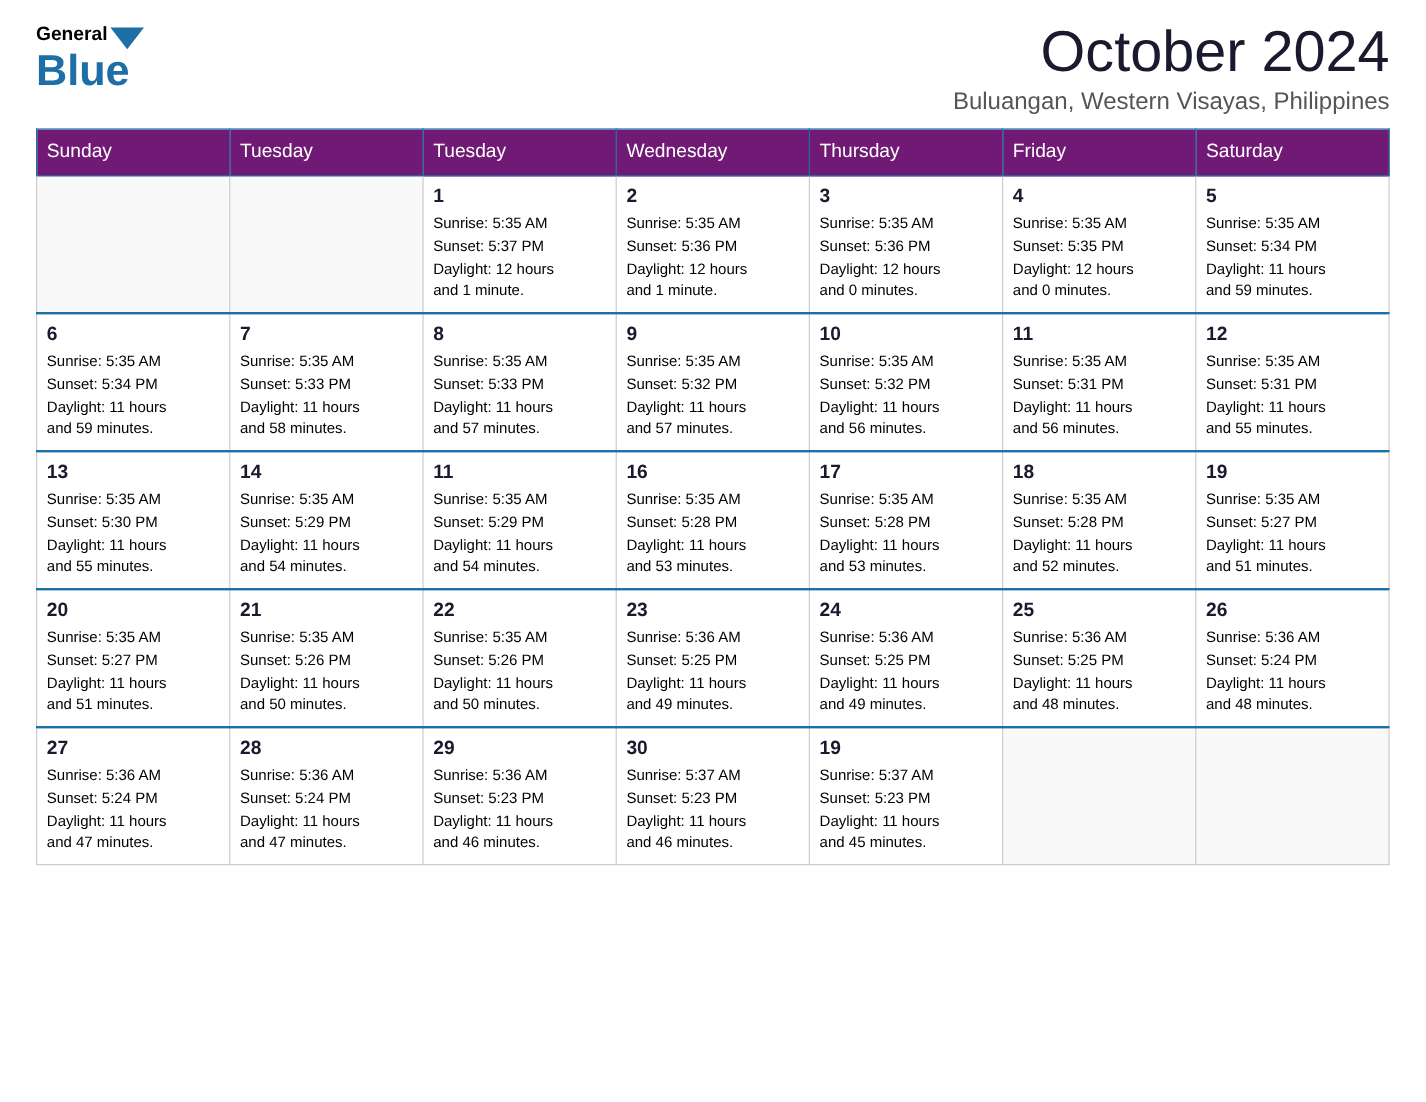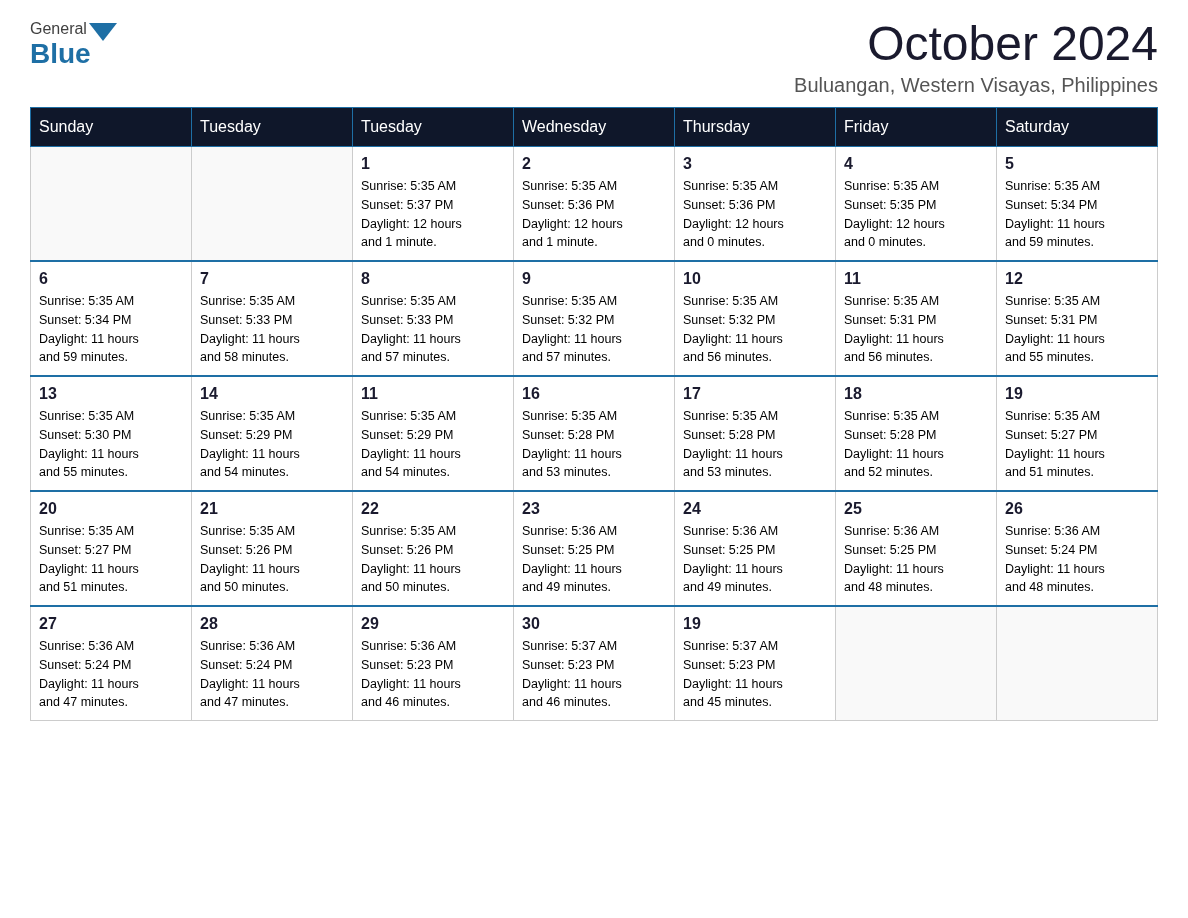--- a/index.html
+++ b/index.html
@@ -15,34 +15,34 @@
       display: flex;
       justify-content: space-between;
       align-items: flex-start;
       margin-bottom: 10px;
     }
     .logo {
       display: flex;
       flex-direction: column;
       align-items: flex-start;
     }
-    .logo-general { color: #404040; }
+    .logo-general { color: #000000; font-weight: bold; }
     .logo-triangle {
       width: 0;
       height: 0;
       border-left: 14px solid transparent;
       border-right: 14px solid transparent;
       border-top: 18px solid #1e6fa5;
       margin: 0 2px;
       position: relative;
       top: 3px;
     }
     .logo-blue {
       color: #1e6fa5;
-      font-size: 28px;
+      font-size: 36px;
       font-weight: bold;
     }
     .title-section {
       text-align: right;
     }
     .month-title {
       font-size: 48px;
       font-weight: 300;
       color: #1a1a2e;
       line-height: 1;
@@ -51,21 +51,21 @@
       font-size: 20px;
       color: #555;
       margin-top: 6px;
     }
     .calendar {
       width: 100%;
       border-collapse: collapse;
       margin-top: 10px;
     }
     .calendar th {
-      background-color: #0f172a;
+      background-color: #701a75;
       color: #fff;
       padding: 10px 8px;
       text-align: left;
       font-size: 16px;
       font-weight: normal;
       border: 1px solid #1e6fa5;
     }
     .calendar td {
       border: 1px solid #ccc;
       vertical-align: top;

